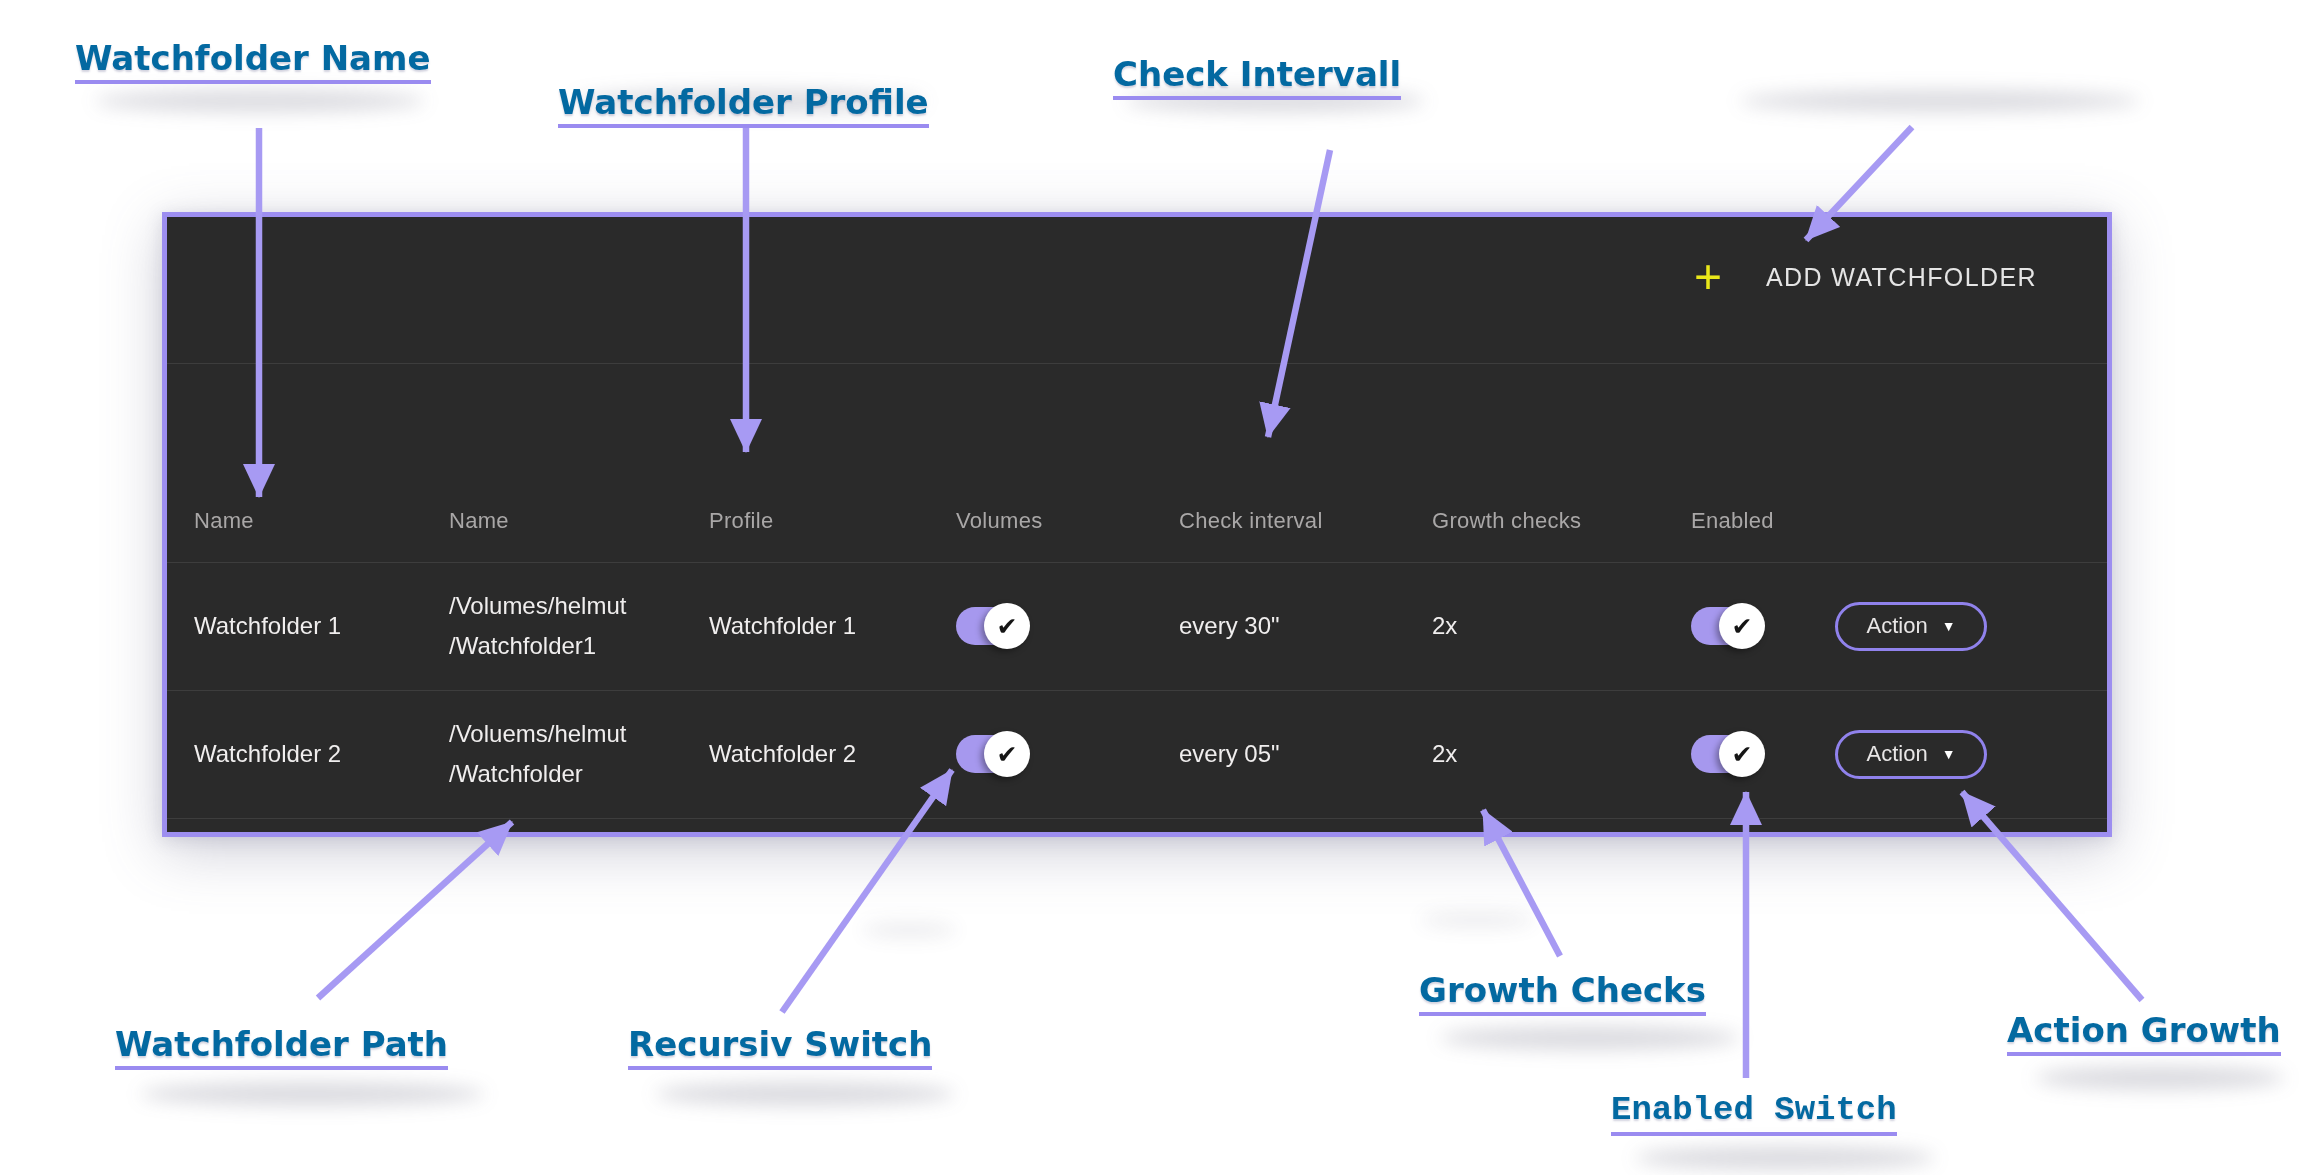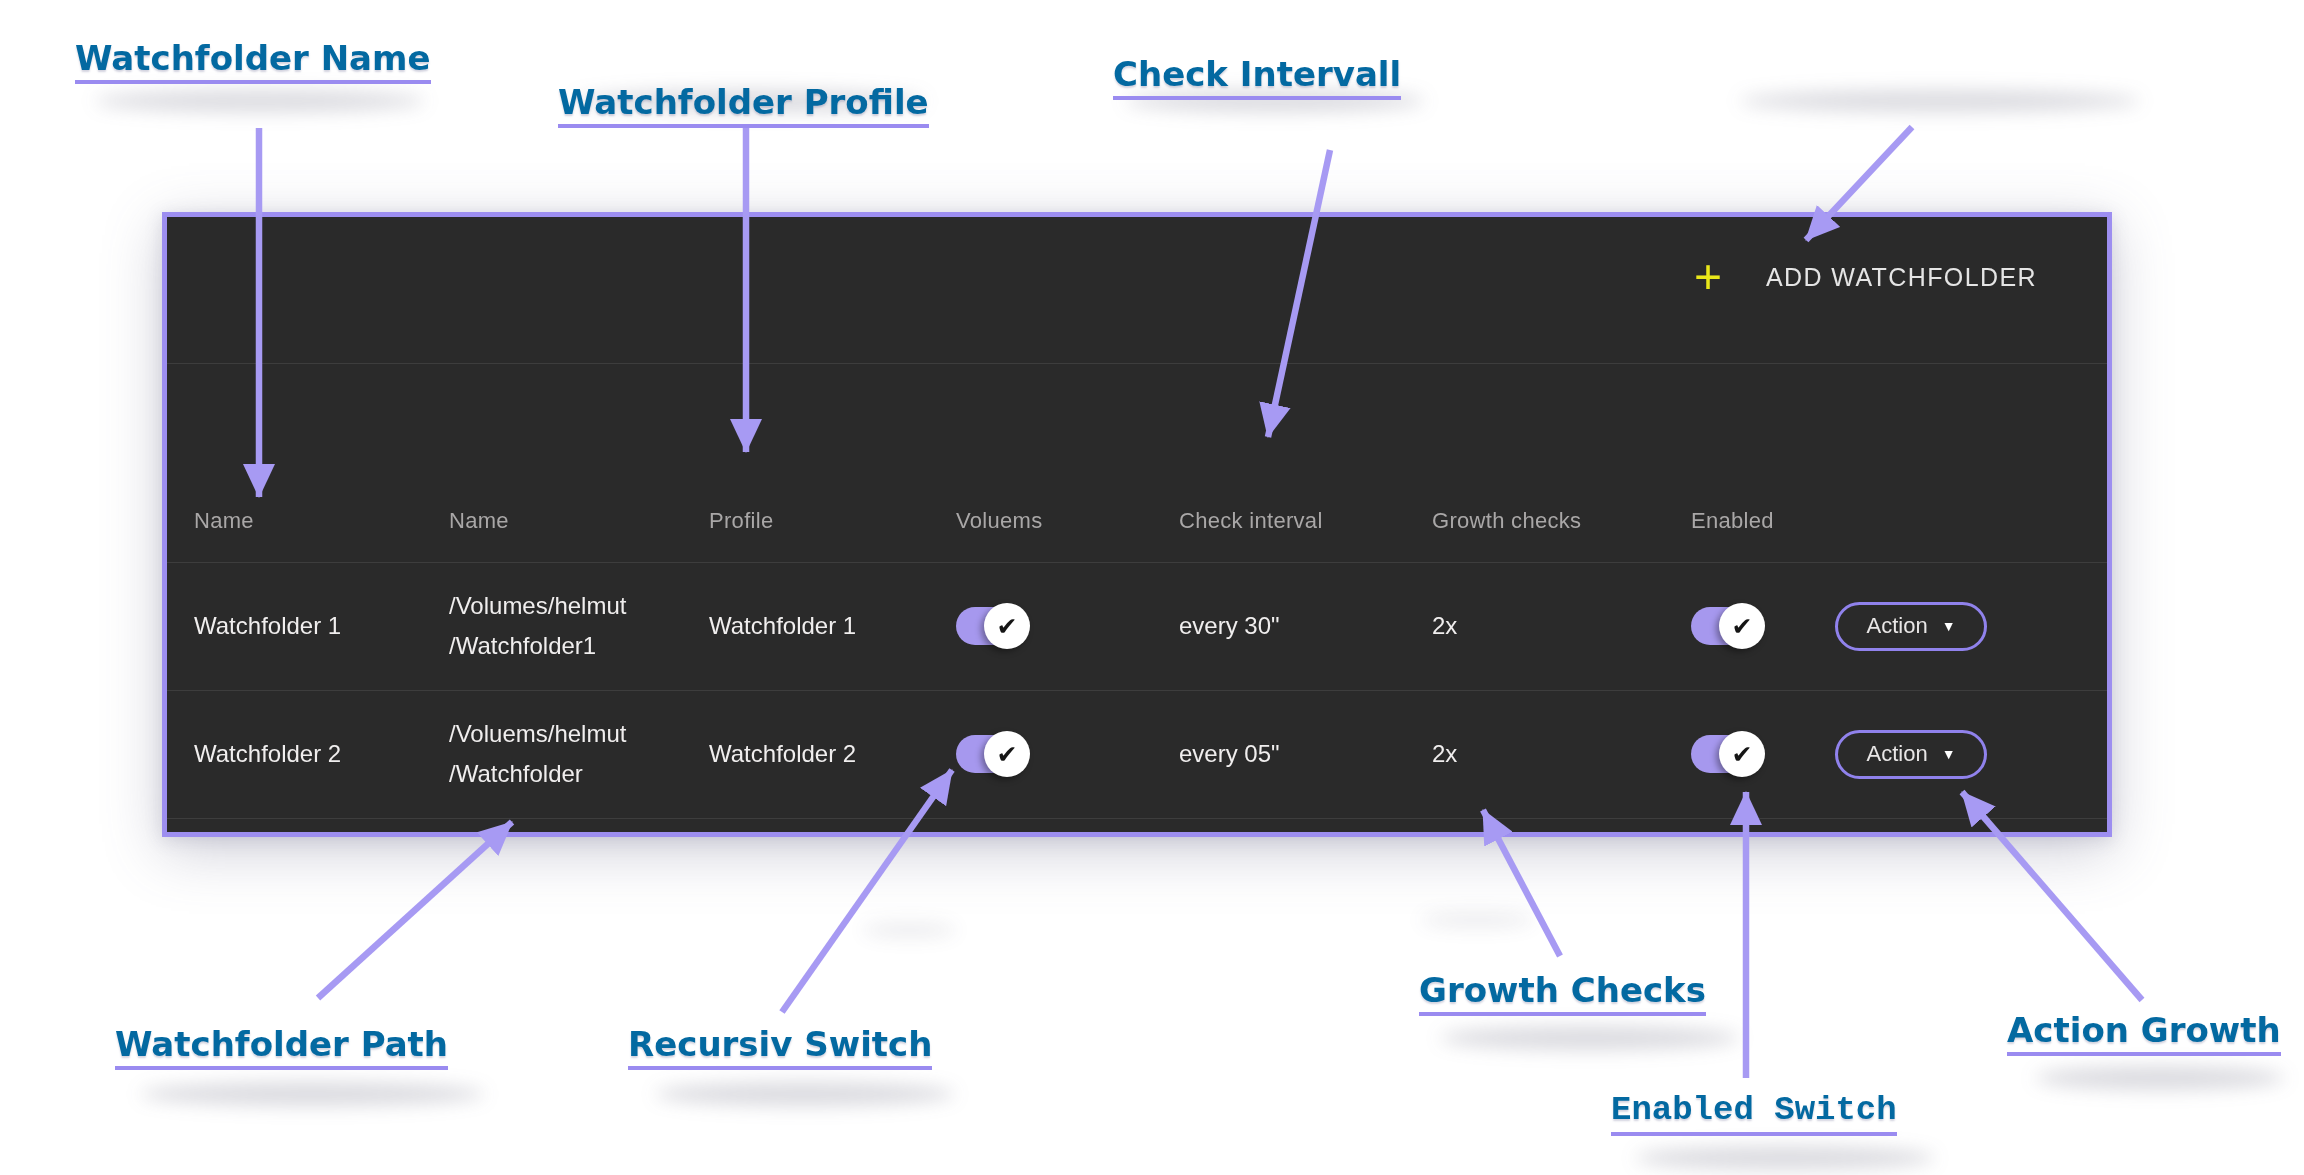--- a/index.html
+++ b/index.html
@@ -159,21 +159,21 @@
         <span class="plus-glyph">+</span>
         <span class="add-label">ADD WATCHFOLDER</span>
       </button>
     </div>
     <div class="divider" style="top:146px;"></div>
 
     <div id="thead" class="grid">
       <span class="th">Name</span>
       <span class="th">Name</span>
       <span class="th">Profile</span>
-      <span class="th">Voluems</span>
+      <span class="th">Volumes</span>
       <span class="th">Check interval</span>
       <span class="th">Growth checks</span>
       <span class="th">Enabled</span>
       <span></span>
     </div>
     <div class="divider" style="top:345px;"></div>
 
     <div id="row-0" class="grid trow">
       <span class="cell">Watchfolder 1</span>
       <span class="cell path-cell">

